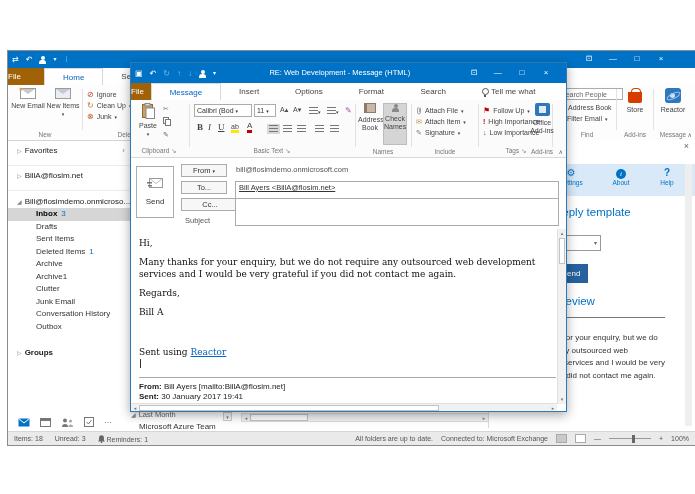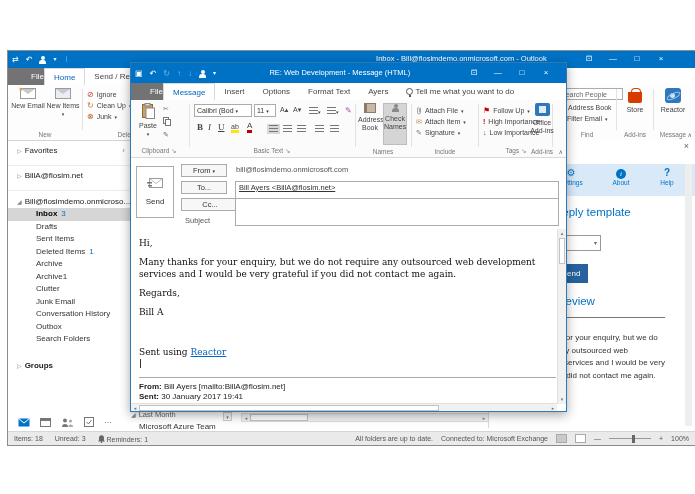--- a/index.html
+++ b/index.html
@@ -11,22 +11,22 @@
   .mw-titlebar{position:absolute;left:0;top:0;right:0;height:17px;background:#0072c6;color:#fff;font-size:8px}
   .qat{position:absolute;left:4px;top:2px;display:flex;gap:7px;align-items:center;font-size:8px}
   .qat span{line-height:13px}
   .mw-title{position:absolute;left:66%;top:3px;transform:translateX(-50%);font-size:7.5px;white-space:nowrap}
   .winctl{position:absolute;right:22px;top:0;display:flex}
   .winctl span{width:24px;text-align:center;font-size:8px;line-height:16px}
   .person{display:inline-block;width:7px;height:8px;position:relative}
   .person::before{content:"";position:absolute;left:2px;top:0;width:4px;height:4px;border-radius:50%;background:#fff}
   .person::after{content:"";position:absolute;left:0;top:4px;width:7px;height:4px;border-radius:3px 3px 0 0;background:#fff}
   .mw-tabs{position:absolute;left:0;top:17px;right:0;height:17px;background:#fff;font-size:8px;display:flex}
-  .tab-file{background:#737373;color:#fff;width:36px;text-align:right;line-height:17px}
-  .tab{padding:0 9px;line-height:17px;color:#444}
+  .tab-file{background:#a16207;color:#fff;width:36px;text-align:left;line-height:17px}
+  .tab{padding:0 18px;line-height:17px;color:#444}
   .tab.sel{color:#0563c1;border:1px solid #d8d8d8;border-bottom:none;background:#fff}
   .mw-ribbon{position:absolute;left:0;top:34px;right:0;height:56px;background:#fdfdfd;border-bottom:1px solid #d4d4d4;font-size:7px;color:#444}
   .grp-label{position:absolute;font-size:6.5px;color:#777;text-align:center}
   .vdiv{position:absolute;top:4px;bottom:10px;width:1px;background:#e2e2e2}
   .bigbtn{position:absolute;top:3px;width:34px;height:42px;text-align:center}
   .bigbtn .cap{font-size:7px;line-height:8px;margin-top:2px}
   .env-ico{display:inline-block;width:16px;height:11px;background:#fff;border:1px solid #9a9a9a;position:relative}
   .env-ico::before{content:"";position:absolute;left:0;top:0;border-left:7px solid transparent;border-right:7px solid transparent;border-top:5px solid #c9c9c9}
   .star{position:absolute;left:-3px;top:-3px;color:#e8a33d;font-size:7px}
   .smallrow{display:flex;align-items:center;gap:3px;height:11px;white-space:nowrap}
@@ -115,21 +115,20 @@
   <div id="mw">
 
     <div class="mw-titlebar">
       <div class="qat">
         <span>⇄</span>
         <span>↶</span>
         <span class="person"></span>
         <span style="font-size:6px">▾</span>
         <span style="font-size:6px">⋮</span>
       </div>
-      <span class="mw-title">Inbox - Bill@flosimdemo.onmicrosoft.com - Outlook</span>
       <div class="winctl">
         <span>⊡</span>
         <span>—</span>
         <span>□</span>
         <span>×</span>
       </div>
     </div>
 
     <div class="mw-tabs">
       <span class="tab-file">File</span>
@@ -215,21 +214,20 @@
         <div class="frow sel"><b>Inbox</b><span class="cnt">3</span></div>
         <div class="frow"><span>Drafts</span></div>
         <div class="frow"><span>Sent Items</span></div>
         <div class="frow"><span>Deleted Items</span><span class="cnt">1</span></div>
         <div class="frow"><span>Archive</span></div>
         <div class="frow"><span>Archive1</span></div>
         <div class="frow"><span>Clutter</span></div>
         <div class="frow"><span>Junk Email</span></div>
         <div class="frow"><span>Conversation History</span></div>
         <div class="frow"><span>Outbox</span></div>
-        <div class="frow"><span>Search Folders</span></div>
         <div class="facct" style="margin-top:13px"><span class="tri">▷</span><b>Groups</b></div>
       </div>
     </div>
 
     <div class="navbar">
       <span>
           <svg width="12" height="9" viewBox="0 0 12 9">
             <rect x="0.5" y="0.5" width="11" height="8" fill="#0072c6"></rect>
             <path d="M0.5 0.5 L6 5 L11.5 0.5" stroke="#fff" fill="none"></path>
           </svg>
@@ -337,21 +335,21 @@
         <span style="line-height:19px">×</span>
       </div>
     </div>
 
     <div class="cw-tabs">
       <span class="tab-file" style="width:32px">File</span>
       <span class="tab sel">Message</span>
       <span class="tab">Insert</span>
       <span class="tab">Options</span>
       <span class="tab">Format Text</span>
-      <span class="tab">Ayers</span>
+      <span class="tab">Search</span>
       <span class="tab"><span class="bulb"></span> <span>Tell me what you want to do</span></span>
     </div>
 
     <div class="cw-ribbon">
 
       <div class="bigbtn" style="left:4px;width:26px">
         <svg width="13" height="16" viewBox="0 0 13 16">
             <rect x="0.5" y="1.5" width="10" height="13" fill="#c8a165" stroke="#8d6b3a"></rect>
             <rect x="3" y="0.5" width="5" height="2.5" fill="#ddd" stroke="#888"></rect>
             <rect x="4" y="5" width="8.5" height="10.5" fill="#fff" stroke="#888"></rect>

